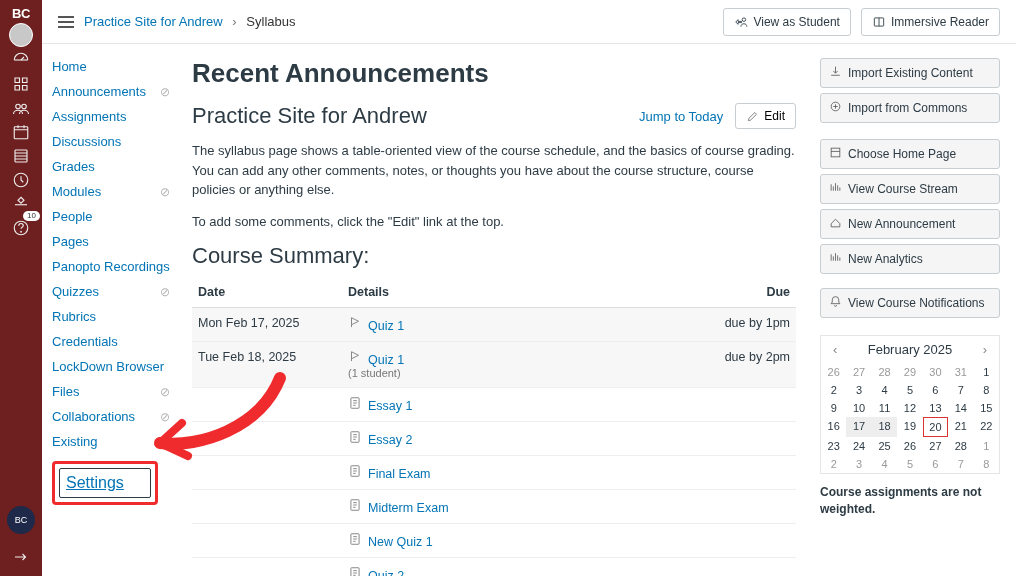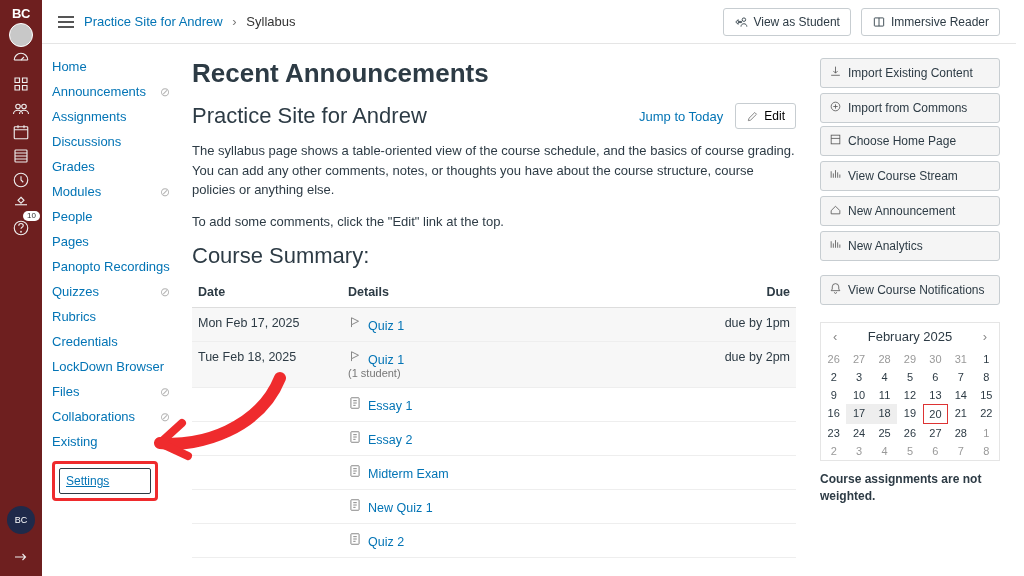--- a/index.html
+++ b/index.html
@@ -23,21 +23,21 @@
 .topbar .spacer{flex:1}
 .tbtn{border:1px solid #c7cdd1;background:#fff;border-radius:3px;padding:6px 10px;font-size:12px;color:#2d3b45;display:flex;align-items:center;gap:5px;cursor:pointer}
 .tbtn svg{width:14px;height:14px;stroke:#2d3b45;fill:none;stroke-width:1.5}
 .content{flex:1;display:flex;overflow:hidden}
 .coursenav{width:136px;padding:14px 8px 14px 10px;display:flex;flex-direction:column;gap:8px;font-size:13px}
 .coursenav a{color:#0374b5;text-decoration:none;display:flex;align-items:center;justify-content:space-between;padding:1px 0}
 .eye-off{color:#b5b5b5;font-size:12px}
 .settings-wrap{position:relative;margin-top:3px}
 .settings-box-outer{border:3px solid #ef2b2d;border-radius:4px;padding:4px;width:106px}
 .settings-box-inner{border:1px solid #2d3b45;border-radius:2px;padding:4px 6px}
-.settings-box-inner a{color:#0374b5;text-decoration:underline;font-size:12px}
+.settings-box-inner a{color:#0374b5;text-decoration:underline;font-size:16px}
 .body{flex:1;padding:14px 20px 0 14px;overflow-y:auto;position:relative}
 h1{font-size:26px;font-weight:700;color:#2d3b45;margin-bottom:14px}
 .course-title-row{display:flex;align-items:center;gap:12px;margin-bottom:12px}
 h2.ct{font-size:22px;font-weight:400;flex:1}
 a.link{color:#0374b5;text-decoration:none;font-size:13px}
 .editbtn{border:1px solid #c7cdd1;background:#fff;border-radius:3px;padding:5px 10px;font-size:12px;display:flex;align-items:center;gap:4px;cursor:pointer}
 .desc{font-size:13px;color:#2d3b45;margin-bottom:12px;line-height:1.5}
 h2.cs{font-size:22px;font-weight:400;margin:10px 0 8px 0}
 table.summary{width:100%;border-collapse:collapse;font-size:12.5px}
 table.summary th{text-align:left;font-weight:600;padding:8px 6px;border-bottom:1px solid #ddd}
@@ -292,20 +292,31 @@
                 </span></td>
               <td class="due"></td>
             </tr>
             <tr>
               <td></td>
               <td class="det"><span class="iwrap">
                   <span><svg class="itemicon" viewBox="0 0 24 24">
                       <rect x="5" y="3" width="14" height="18" rx="1"></rect>
                       <path d="M9 8h6M9 12h6M9 16h4"></path>
                     </svg></span>
+                  <a href="#">Final Exam</a>
+                </span></td>
+              <td class="due"></td>
+            </tr>
+            <tr>
+              <td></td>
+              <td class="det"><span class="iwrap">
+                  <span><svg class="itemicon" viewBox="0 0 24 24">
+                      <rect x="5" y="3" width="14" height="18" rx="1"></rect>
+                      <path d="M9 8h6M9 12h6M9 16h4"></path>
+                    </svg></span>
                   <a href="#">Midterm Exam</a>
                 </span></td>
               <td class="due"></td>
             </tr>
             <tr>
               <td></td>
               <td class="det"><span class="iwrap">
                   <span><svg class="itemicon" viewBox="0 0 24 24">
                       <rect x="5" y="3" width="14" height="18" rx="1"></rect>
                       <path d="M9 8h6M9 12h6M9 16h4"></path>
@@ -330,21 +341,21 @@
     </div>
 
     <aside class="sidebar">
       <div id="sidebar-buttons">
           <button class="sbtn" style="margin-bottom: 5px; width: 100%;">
             <span><svg viewBox="0 0 24 24">
                 <path d="M12 3v12M8 11l4 4 4-4M4 19h16"></path>
               </svg></span>
             <span>Import Existing Content</span>
           </button>
-          <button class="sbtn" style="margin-bottom: 3px; width: 100%; text-align: right;">
+          <button class="sbtn" style="margin-bottom: 16px; width: 100%; text-align: right;">
             <span><svg viewBox="0 0 24 24">
                 <circle cx="12" cy="12" r="8"></circle>
                 <path d="M12 8v8M8 12h8"></path>
               </svg></span>
             <span>Import from Commons</span>
           </button>
           <button class="sbtn" style="margin-bottom: 5px; width: 100%;">
             <span><svg viewBox="0 0 24 24">
                 <rect x="4" y="4" width="16" height="16"></rect>
                 <path d="M4 10h16"></path>

